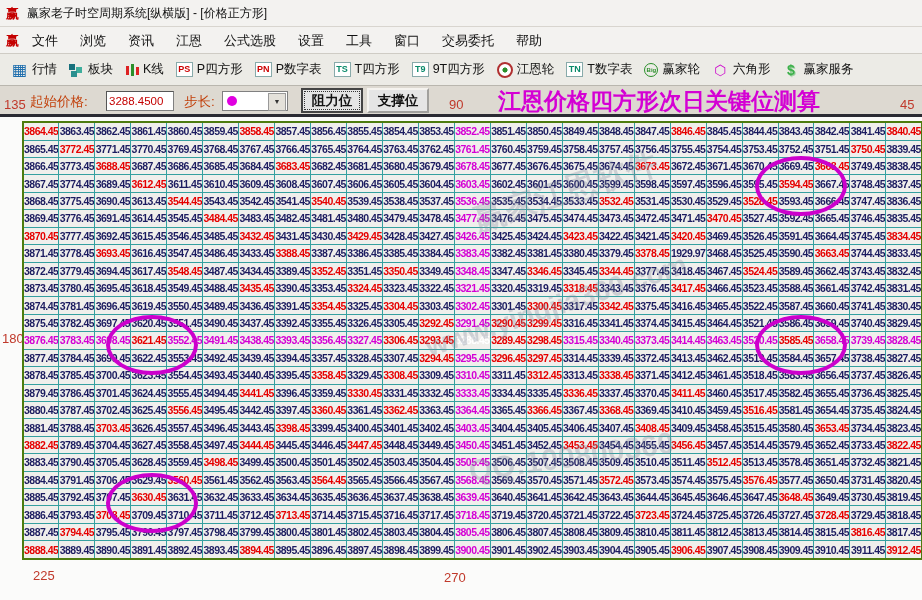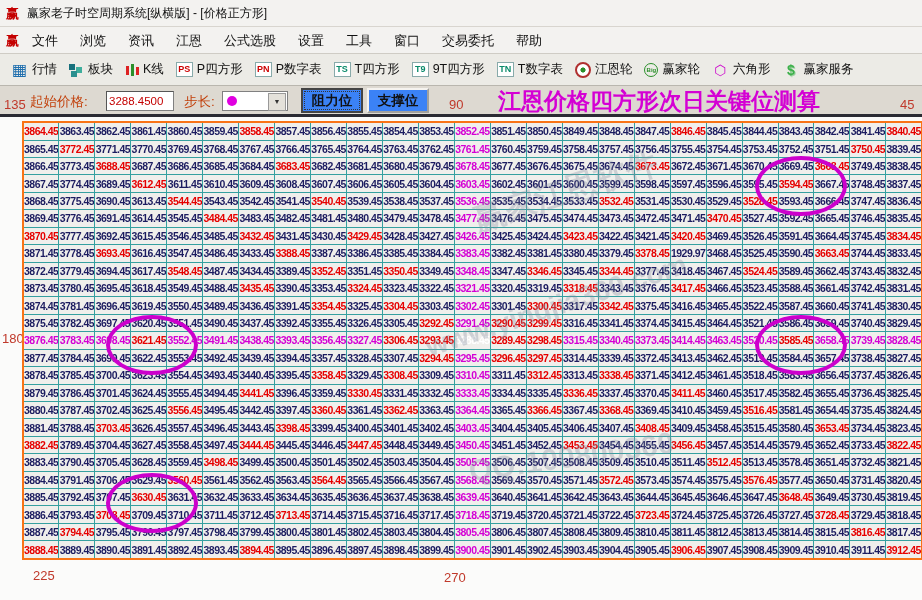--- a/index.html
+++ b/index.html
@@ -41,31 +41,31 @@
   .darkline{position:absolute;left:0;top:114px;width:922px;height:3px;background:#2b2b33;}
   .plabel{position:absolute;font-size:13.5px;color:#c2410c;font-weight:normal;}
   .start-input{position:absolute;left:106px;top:91px;width:62px;height:18px;border:1px solid #808080;
     border-top-color:#555;border-left-color:#555;background:#fff;color:#c40000;font-size:11.5px;
     font-family:"Liberation Sans",sans-serif;padding:0 2px;}
   .step-select{position:absolute;left:222px;top:91px;width:66px;height:20px;background:#fff;
     border:1px solid #808080;box-sizing:border-box;}
   .step-dot{position:absolute;left:4px;top:4px;width:10px;height:10px;border-radius:50%;background:#e000e0;}
   .dd-btn{position:absolute;right:1px;top:1px;width:16px;height:16px;background:#e4e1da;
     border:1px solid #999;font-size:7px;color:#333;text-align:center;line-height:16px;}
-  .btn{position:absolute;top:88px;width:62px;height:25px;background:#3b82f6;border:2px outset #f5f3ef;
+  .btn{position:absolute;top:88px;width:62px;height:25px;background:#e5e5e5;border:2px outset #f5f3ef;
     font-size:13.5px;font-weight:bold;color:#111;font-family:"Liberation Sans",sans-serif;}
   .btn-res{left:301px;outline:1px dotted #333;outline-offset:-4px;border:2px solid #444;}
   .btn-sup{left:367px;}
   .heading{position:absolute;left:498px;top:86px;width:400px;font-size:23px;font-weight:bold;color:#d400d4;}
   
   .angle{position:absolute;font-size:13px;color:#c0392b;}
   
   .gridwrap{position:absolute;left:22px;top:121px;width:901px;height:439px;}
   table.gann{width:901px;height:439px;border-collapse:collapse;table-layout:fixed;
-    border:2px solid #f97316;}
+    border:2px solid #4d7c0f;}
   table.gann td{border:1px solid #35a0a0;background:#f0efec;text-align:center;vertical-align:middle;
     font-size:10.5px;font-weight:bold;letter-spacing:-0.5px;padding:0;overflow:hidden;white-space:nowrap;}
   td.bl{border-left:2px solid #0b6f6f;}
   td.bt{border-top:2px solid #0b6f6f;}
   td.cn{color:#1c1c60;}
   td.cm{color:#d400d4;}
   td.cr{color:#e60000;}
   td.cy{color:#e60000;background:#ffff00;}
   td.cc{color:#fff;background:#e60000;}
   .ellipse{position:absolute;width:84px;height:52px;border:4px solid #cc00cc;border-radius:50%;
@@ -120,26 +120,26 @@
       </span>
       <span class="tb-item">
         <span class="tb-icon tb-box" style="color: rgb(10, 138, 106);">TS</span>
         <span>T四方形</span>
       </span>
       <span class="tb-item">
         <span class="tb-icon tb-box" style="color: rgb(10, 138, 106);">T9</span>
         <span>9T四方形</span>
       </span>
       <span class="tb-item">
+        <span class="wheel"></span>
+        <span>江恩轮</span>
+      </span>
+      <span class="tb-item">
         <span class="tb-icon tb-box" style="color: rgb(10, 138, 106);">TN</span>
         <span>T数字表</span>
-      </span>
-      <span class="tb-item">
-        <span class="wheel"></span>
-        <span>江恩轮</span>
       </span>
       <span class="tb-item">
         <span class="bigwheel">Big</span>
         <span>赢家轮</span>
       </span>
       <span class="tb-item">
         <span class="tb-icon i-hex">⬡</span>
         <span>六角形</span>
       </span>
       <span class="tb-item">

